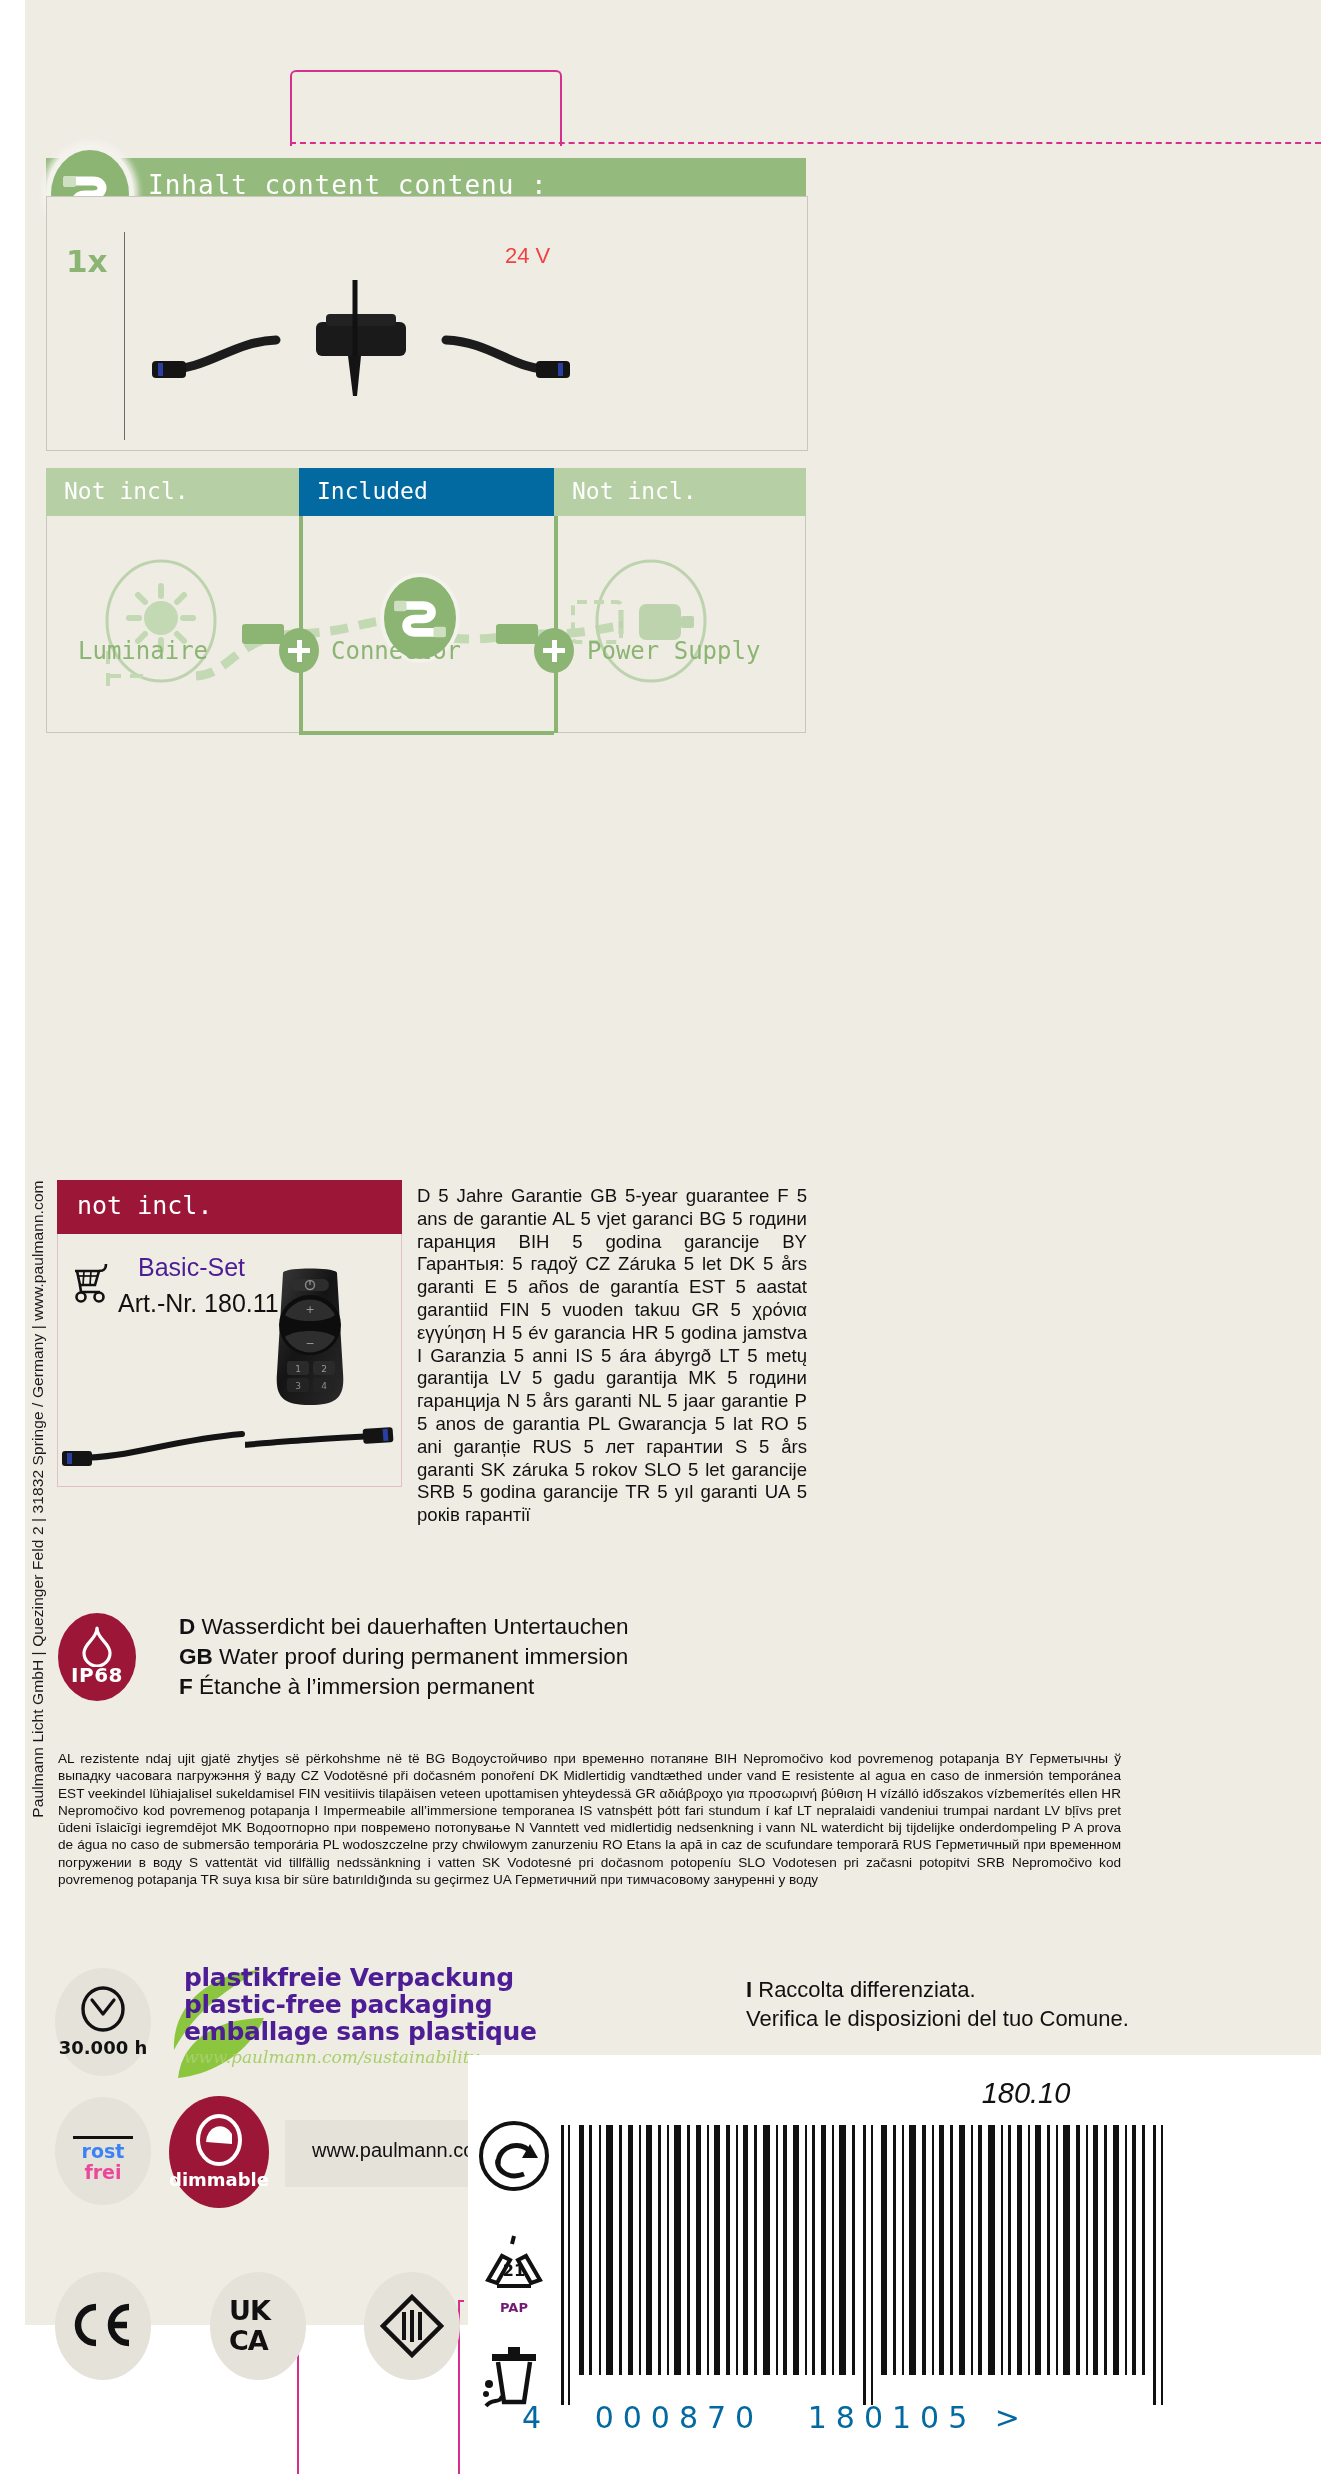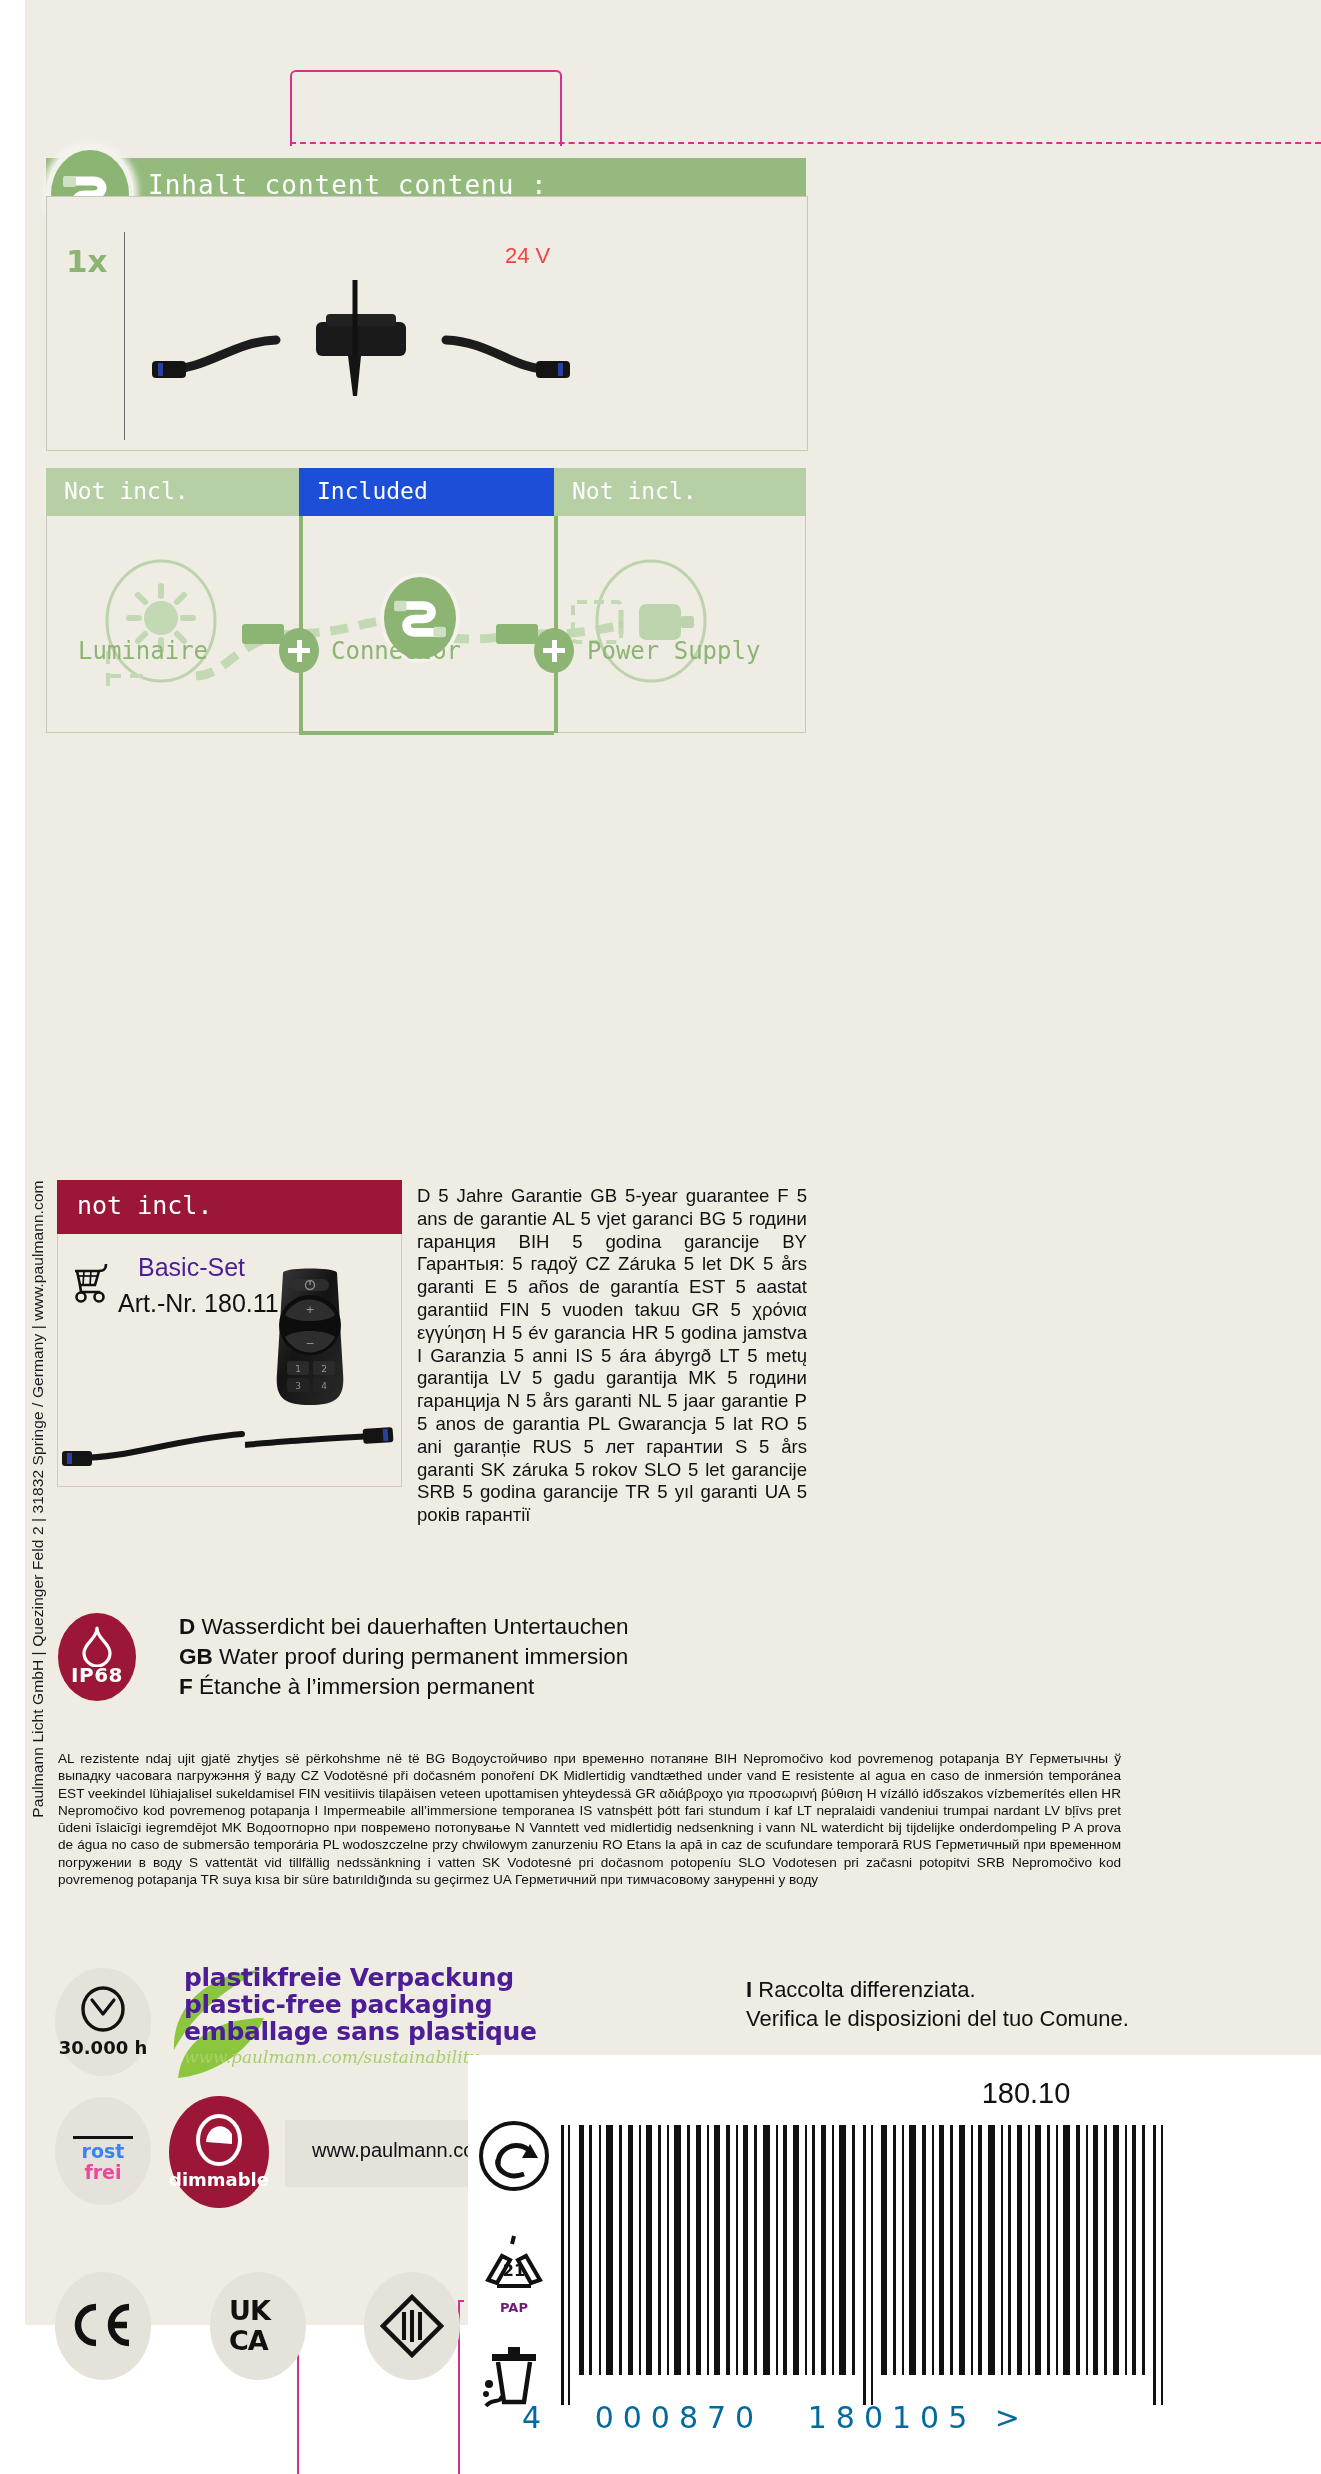--- a/index.html
+++ b/index.html
@@ -47,21 +47,21 @@
   .dims .mm{font-size:19px;}
   .dims .ar{font-family:"DejaVu Sans",sans-serif;font-size:24px;}
 
   
   .prod-ill{position:absolute;left:150px;top:278px;width:430px;height:130px;}
 
   
   .inc-wrap{position:absolute;left:46px;top:468px;width:760px;height:265px;}
   .inc-head{position:absolute;top:0;height:48px;}
   .inc-head-1{left:0;width:253px;background:#b6cfa4;}
-  .inc-head-2{left:253px;width:255px;background:#1d4ed8;}
+  .inc-head-2{left:253px;width:255px;background:#0369a1;}
   .inc-head-3{left:508px;width:252px;background:#b6cfa4;}
   .inc-head span{position:absolute;left:18px;top:10px;font-family:"DejaVu Sans Mono",monospace;font-size:23px;color:#ffffff;}
   .inc-body{position:absolute;top:48px;left:0;width:760px;height:217px;background:#efece4;border:1px solid #c9c6bc;border-top:none;box-sizing:border-box;}
   .inc-div{position:absolute;top:48px;width:0;height:217px;border-left:4px solid #8cb573;}
   .inc-div-1{left:253px;}
   .inc-div-2{left:508px;}
   .inc-bottom-line{position:absolute;left:253px;top:263px;width:255px;height:4px;background:#8cb573;}
   .inc-label{position:absolute;top:169px;font-family:"DejaVu Sans Mono",monospace;font-size:24px;color:#8cb573;}
   .inc-label-1{left:32px;}
   .inc-label-2{left:285px;}
@@ -125,21 +125,21 @@
   .pd-txt{position:absolute;left:312px;top:2139px;font-family:"Liberation Sans",sans-serif;font-size:20px;color:#111;}
 
   
   .cert{position:absolute;top:2272px;width:96px;height:108px;background:#e5e2da;border-radius:50%;}
   .cert-1{left:55px;} .cert-2{left:210px;} .cert-3{left:364px;} .cert-4{left:508px;width:136px;}
 
   
   .ital-txt{position:absolute;left:746px;top:1975px;font-family:"Liberation Sans",sans-serif;font-size:22px;line-height:29px;color:#111;}
   .ital-txt b{font-weight:bold;}
   .white-panel{position:absolute;left:468px;top:2055px;width:853px;height:419px;background:#ffffff;}
-  .art-no{position:absolute;left:746px;top:2077px;width:560px;text-align:center;font-family:"Liberation Sans",sans-serif;font-size:29px;color:#111;}
+  .art-no{position:absolute;left:746px;top:2077px;width:560px;text-align:center;font-family:"Liberation Sans",sans-serif;font-size:29px;color:#111;font-style:italic;}
   .barcode-wrap{position:absolute;left:553px;top:2125px;width:700px;height:280px;}
   .barcode-digits{position:absolute;left:522px;top:2400px;width:790px;font-family:"DejaVu Sans",sans-serif;font-size:30px;color:#0369a1;letter-spacing:9px;}
 
   .rec-mobius{position:absolute;left:478px;top:2120px;}
   .rec-pap{position:absolute;left:478px;top:2230px;}
   .rec-bin{position:absolute;left:478px;top:2340px;}
   .pap-txt{position:absolute;left:478px;top:2300px;width:72px;text-align:center;font-family:"DejaVu Sans",sans-serif;font-weight:bold;font-size:13px;color:#701a75;}
 </style>
 </head>
 <body>

